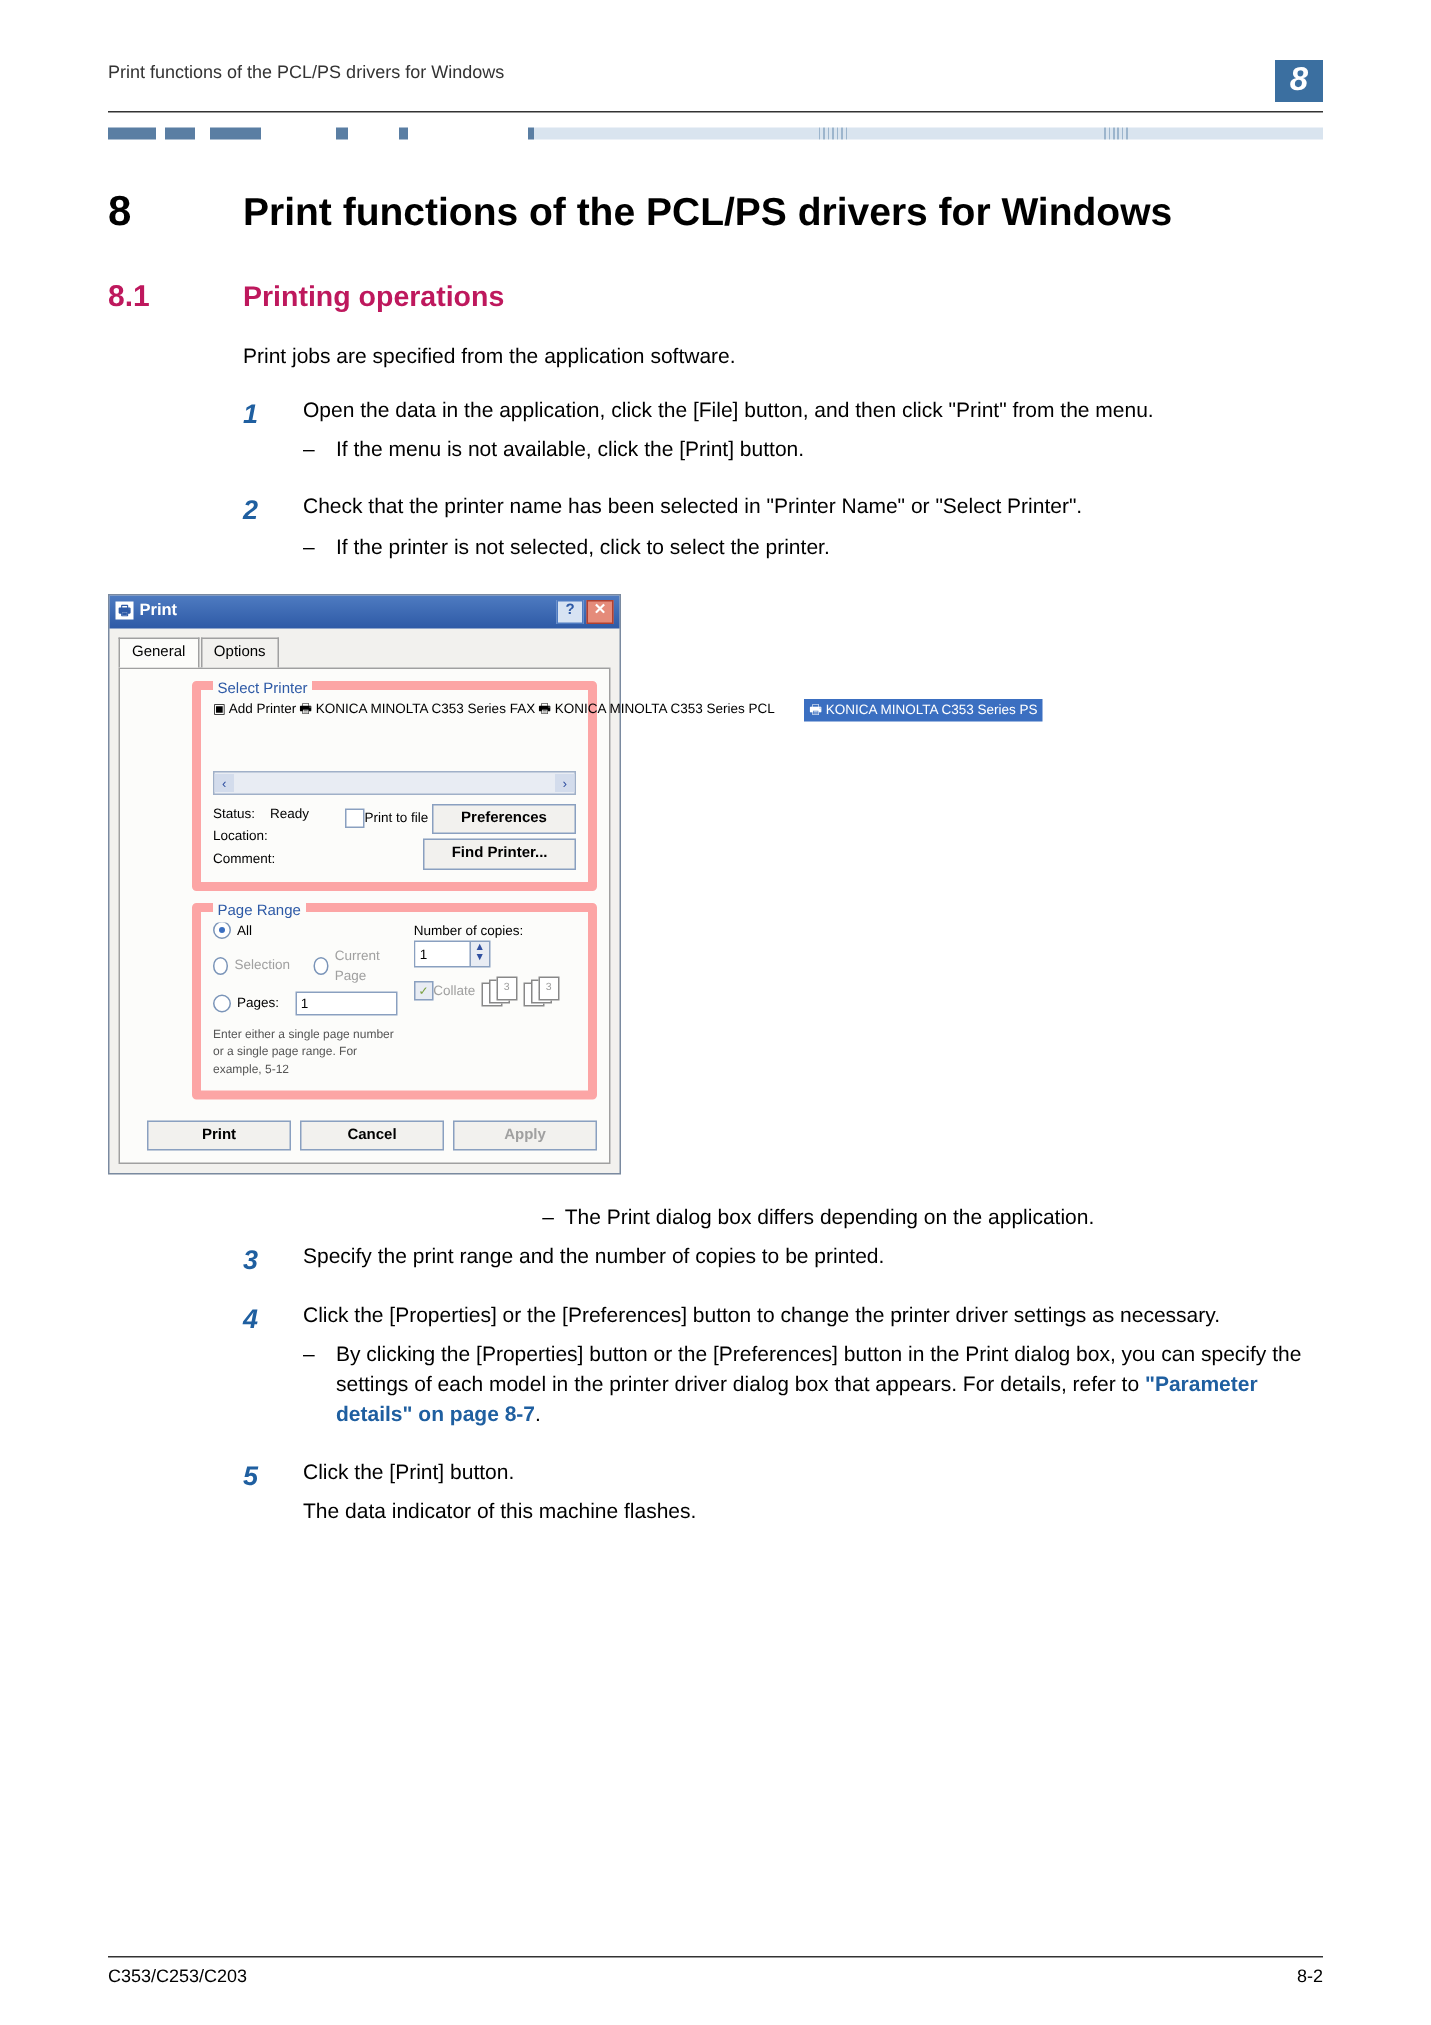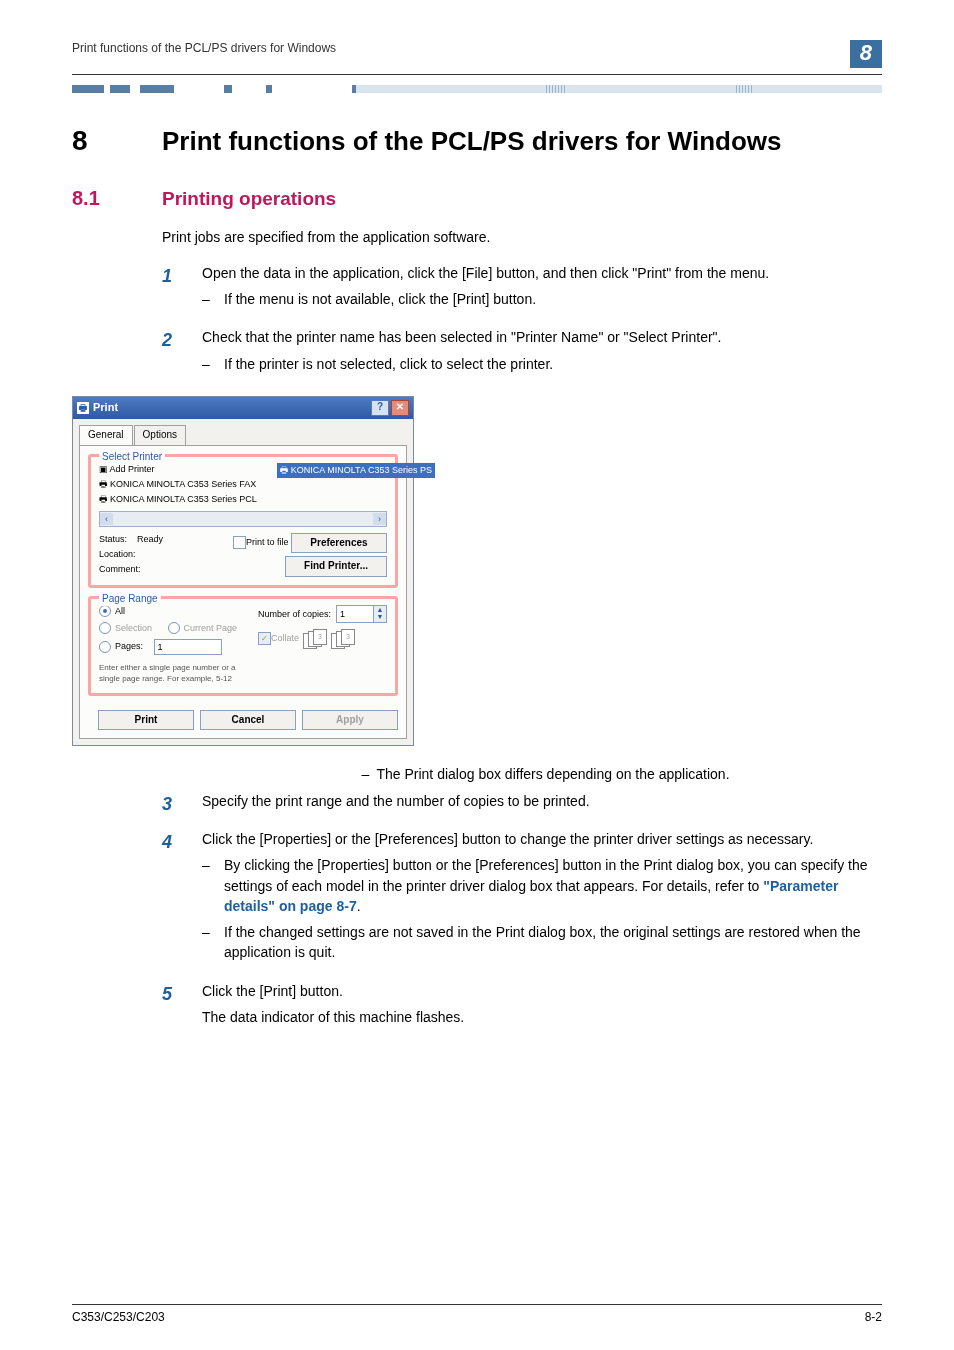--- a/index.html
+++ b/index.html
@@ -156,41 +156,42 @@
       font-size: 10px;
     }
     .tab.active { background: #fcfcfa; }
     .dlg-body {
       background: #fcfcfa;
       margin: 0 6px 6px 6px;
       border: 1px solid #a0a0a0;
       padding: 8px;
     }
     .fieldset {
-      border: 3px solid #fca5a5;
+      border: 6px solid #fca5a5;
       border-radius: 3px;
       padding: 6px 8px 8px 8px;
       margin-bottom: 8px;
       position: relative;
+      margin-left: 40px;
     }
     .fieldset .legend {
       position: absolute;
       top: -7px; left: 8px;
       background: #fcfcfa;
       padding: 0 3px;
       color: #2e5aa6;
       font-size: 10px;
     }
     .printer-list {
       display: flex;
       gap: 20px;
       align-items: flex-start;
       min-height: 44px;
     }
-    .pl-col { display: flex; flex-direction: column; gap: 2px; }
+    .pl-col { display: flex; flex-direction: row; gap: 2px; }
     .pl-item { font-size: 9px; white-space: nowrap; }
     .pl-item.sel { background: #3b6fc1; color: #fff; padding: 1px 3px; }
     .hscroll {
       height: 14px;
       background: #e8ecf3;
       border: 1px solid #a0b0c8;
       margin-top: 4px;
       display: flex;
       justify-content: space-between;
       align-items: center;
@@ -414,21 +415,20 @@
       <div class="step-body">
           <p>Specify the print range and the number of copies to be printed.</p>
         </div>
     </div>
 
     <div class="step">
       <div class="step-num">4</div>
       <div class="step-body">
         <p>Click the [Properties] or the [Preferences] button to change the printer driver settings as necessary.</p>
         <p class="sub"><span class="dash">–</span><span>By clicking the [Properties] button or the [Preferences] button in the Print dialog box, you can specify the settings of each model in the printer driver dialog box that appears. For details, refer to </span><span class="link">"Parameter details" on page 8-7</span><span>.</span></p>
-        <p class="sub"><span class="dash">–</span><span>If the changed settings are not saved in the Print dialog box, the original settings are restored when the application is quit.</span></p>
       </div>
     </div>
 
     <div class="step">
       <div class="step-num">5</div>
       <div class="step-body">
         <p>Click the [Print] button.</p>
         <p>The data indicator of this machine flashes.</p>
       </div>
     </div>

